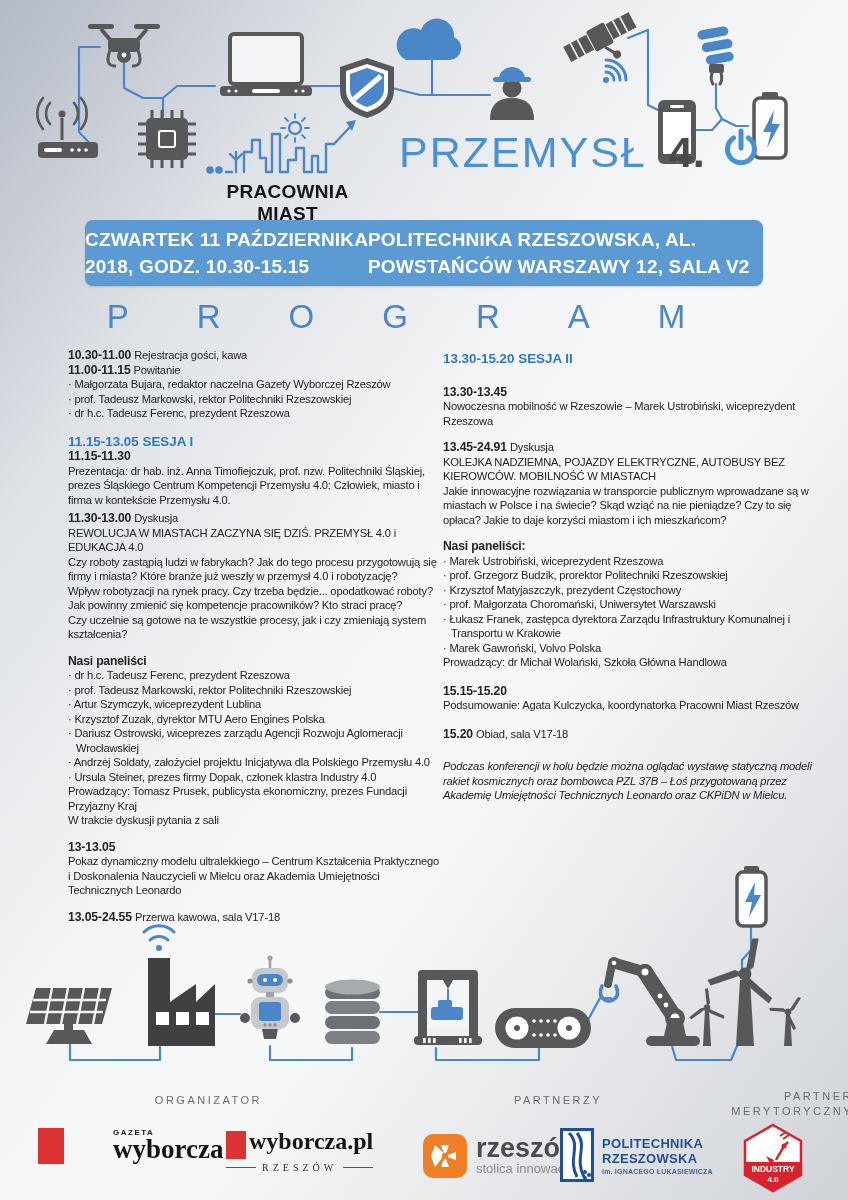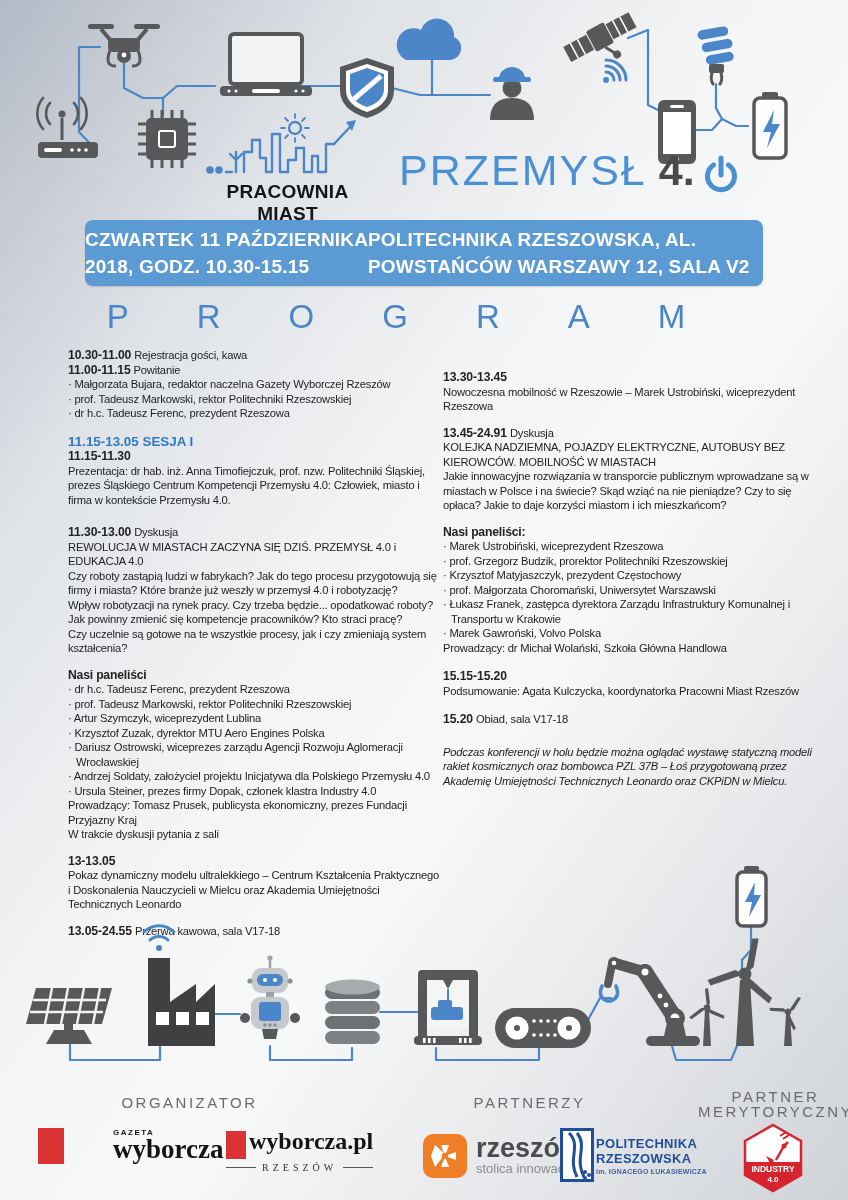--- a/index.html
+++ b/index.html
@@ -5,21 +5,21 @@
   html,body{margin:0;padding:0;}
   body{font-family:"Liberation Sans",sans-serif;}
   .poster{position:relative;width:848px;height:1200px;overflow:hidden;
     background:linear-gradient(125deg,#b3bac6 0%,#dfe2e6 22%,#f4f5f6 45%,#f7f8f8 60%,#e3e5e8 82%,#cfd2d7 100%);}
   svg{display:block;}
   .abs{position:absolute;}
 
   
   .pracownia-label{position:absolute;left:200px;top:181px;width:175px;text-align:center;
     font-size:19px;font-weight:800;color:#151517;letter-spacing:.3px;}
-  .przemysl{position:absolute;left:399px;top:146px;display:flex;align-items:flex-end;gap:8px;}
+  .przemysl{position:absolute;left:399px;top:128px;display:flex;align-items:flex-start;gap:18px;}
   .przemysl .word{font-size:43px;color:#4a90d5;letter-spacing:2px;font-weight:400;}
   .przemysl .four{font-size:43px;color:#48494b;font-weight:700;margin-left:4px;}
 
   
   .banner{position:absolute;left:85px;top:220px;width:678px;height:66px;background:#5b9ad3;
     border-radius:8px;display:flex;flex-direction:row;align-items:center;justify-content:center;
     color:#fff;font-weight:700;font-size:19px;line-height:27px;letter-spacing:.2px;
     box-shadow:0 1px 2px rgba(0,0,0,.15);}
   
   .program-title-wrap{position:absolute;left:0;top:298px;width:792px;display:flex;justify-content:center;}
@@ -30,21 +30,21 @@
     color:#232325;letter-spacing:-0.2px;}
   #col-left{left:68px;}
   #col-right{left:443px;top:352px;}
   .pm-session{color:#2e79c3;font-weight:700;font-size:13.4px;letter-spacing:0;}
   .pm-slot b,.pm-time b{font-size:12.2px;letter-spacing:-0.1px;}
   .pm-heading{font-weight:700;font-size:12.2px;}
   .pm-note{font-style:italic;}
   .pm-bullet{padding-left:8px;text-indent:-8px;}
 
   
-  .f-label{position:absolute;top:1094px;font-size:15px;letter-spacing:2.5px;color:#6a6b6e;text-align:center;}
+  .f-label{position:absolute;top:1094px;font-size:11px;letter-spacing:2.5px;color:#6a6b6e;text-align:right;}
   #lbl-org{left:117px;width:145px;}
   #lbl-part{left:457px;width:145px;}
   #lbl-pm{left:698px;width:155px;top:1089px;line-height:15px;}
 
   .logo-gazeta{position:absolute;left:38px;top:1128px;display:flex;gap:46px;}
   .logo-gazeta .block{width:26px;height:36px;background:#db3234;}
   .logo-gazeta .txt{margin-left:3px;}
   .logo-gazeta .small{font-size:8px;font-weight:700;letter-spacing:1.5px;color:#1a1a1a;}
   .logo-gazeta .big{font-family:"Liberation Serif",serif;font-weight:700;font-size:27px;
     color:#141414;line-height:26px;margin-top:-1px;}
@@ -54,21 +54,21 @@
   .logo-wpl .block{width:20px;height:28px;background:#db3234;margin-top:3px;}
   .logo-wpl .big{font-family:"Liberation Serif",serif;font-weight:700;font-size:24px;color:#141414;margin-left:3px;}
   .logo-wpl .sub{display:flex;align-items:center;gap:6px;margin-top:3px;}
   .logo-wpl .sub .line{flex:1;height:1px;background:#555;}
   .logo-wpl .sub .t{font-family:"Liberation Serif",serif;font-size:10px;letter-spacing:4px;color:#333;}
 
   .logo-rzeszow{position:absolute;left:422px;top:1133px;display:flex;align-items:center;gap:8px;}
   .logo-rzeszow .name{font-size:27px;font-weight:700;color:#4b4c4e;line-height:24px;}
   .logo-rzeszow .sub{font-size:13px;color:#8a8b8d;margin-top:1px;}
 
-  .logo-prz{position:absolute;left:560px;top:1128px;display:flex;align-items:center;gap:2px;}
+  .logo-prz{position:absolute;left:560px;top:1128px;display:flex;align-items:center;gap:8px;}
   .logo-prz .l1{font-size:13px;font-weight:800;color:#1f4e9a;line-height:15px;letter-spacing:.3px;}
   .logo-prz .l3{font-size:7px;font-weight:700;color:#41639c;margin-top:2px;letter-spacing:.2px;}
 
   .logo-ind{position:absolute;left:740px;top:1122px;}
 </style>
 </head>
 <body>
 
 <div class="poster">
 
@@ -223,21 +223,21 @@
       <div class="pm-bullets">
         <div class="pm-bullet">· Małgorzata Bujara, redaktor naczelna Gazety Wyborczej Rzeszów</div>
         <div class="pm-bullet">· prof. Tadeusz Markowski, rektor Politechniki Rzeszowskiej</div>
         <div class="pm-bullet">· dr h.c. Tadeusz Ferenc, prezydent Rzeszowa</div>
       </div>
       <div class="pm-session" style="margin-top: 14px;">11.15-13.05 SESJA I</div>
       <div class="pm-time"><b>11.15-11.30</b></div>
       <div class="pm-para">
         <div>Prezentacja: dr hab. inż. Anna Timofiejczuk, prof. nzw. Politechniki Śląskiej, prezes Śląskiego Centrum Kompetencji Przemysłu 4.0: Człowiek, miasto i firma w kontekście Przemysłu 4.0.</div>
       </div>
-      <div class="pm-slot" style="margin-top: 18px;"><b>11.30-13.00</b> Dyskusja</div>
+      <div class="pm-slot" style="margin-top: 4px;"><b>11.30-13.00</b> Dyskusja</div>
       <div class="pm-para">
         <div>REWOLUCJA W MIASTACH ZACZYNA SIĘ DZIŚ. PRZEMYSŁ 4.0 i EDUKACJA 4.0</div>
         <div>Czy roboty zastąpią ludzi w fabrykach? Jak do tego procesu przygotowują się firmy i miasta? Które branże już weszły w przemysł 4.0 i robotyzację?</div>
         <div>Wpływ robotyzacji na rynek pracy. Czy trzeba będzie... opodatkować roboty?</div>
         <div>Jak powinny zmienić się kompetencje pracowników? Kto straci pracę?</div>
         <div>Czy uczelnie są gotowe na te wszystkie procesy, jak i czy zmieniają system kształcenia?</div>
       </div>
       <div class="pm-heading" style="margin-top: 12px;">Nasi paneliści</div>
       <div class="pm-bullets">
         <div class="pm-bullet">· dr h.c. Tadeusz Ferenc, prezydent Rzeszowa</div>
@@ -250,20 +250,21 @@
       </div>
       <div class="pm-plain">Prowadzący: Tomasz Prusek, publicysta ekonomiczny, prezes Fundacji Przyjazny Kraj</div>
       <div class="pm-plain">W trakcie dyskusji pytania z sali</div>
       <div class="pm-time" style="margin-top: 12px;"><b>13-13.05</b></div>
       <div class="pm-para">
         <div>Pokaz dynamiczny modelu ultralekkiego – Centrum Kształcenia Praktycznego i Doskonalenia Nauczycieli w Mielcu oraz Akademia Umiejętności Technicznych Leonardo</div>
       </div>
       <div class="pm-slot" style="margin-top: 12px;"><b>13.05-24.55</b> Przerwa kawowa, sala V17-18</div>
     </div>
   <div id="col-right" class="pm-col">
+      <div class="pm-session">13.30-15.20 SESJA II</div>
       <div class="pm-time" style="margin-top: 18px;"><b>13.30-13.45</b></div>
       <div class="pm-para">
         <div>Nowoczesna mobilność w Rzeszowie – Marek Ustrobiński, wiceprezydent Rzeszowa</div>
       </div>
       <div class="pm-slot" style="margin-top: 12px;"><b>13.45-24.91</b> Dyskusja</div>
       <div class="pm-para">
         <div>KOLEJKA NADZIEMNA, POJAZDY ELEKTRYCZNE, AUTOBUSY BEZ KIEROWCÓW. MOBILNOŚĆ W MIASTACH</div>
         <div>Jakie innowacyjne rozwiązania w transporcie publicznym wprowadzane są w miastach w Polsce i na świecie? Skąd wziąć na nie pieniądze? Czy to się opłaca? Jakie to daje korzyści miastom i ich mieszkańcom?</div>
       </div>
       <div class="pm-heading" style="margin-top: 12px;">Nasi paneliści:</div>

